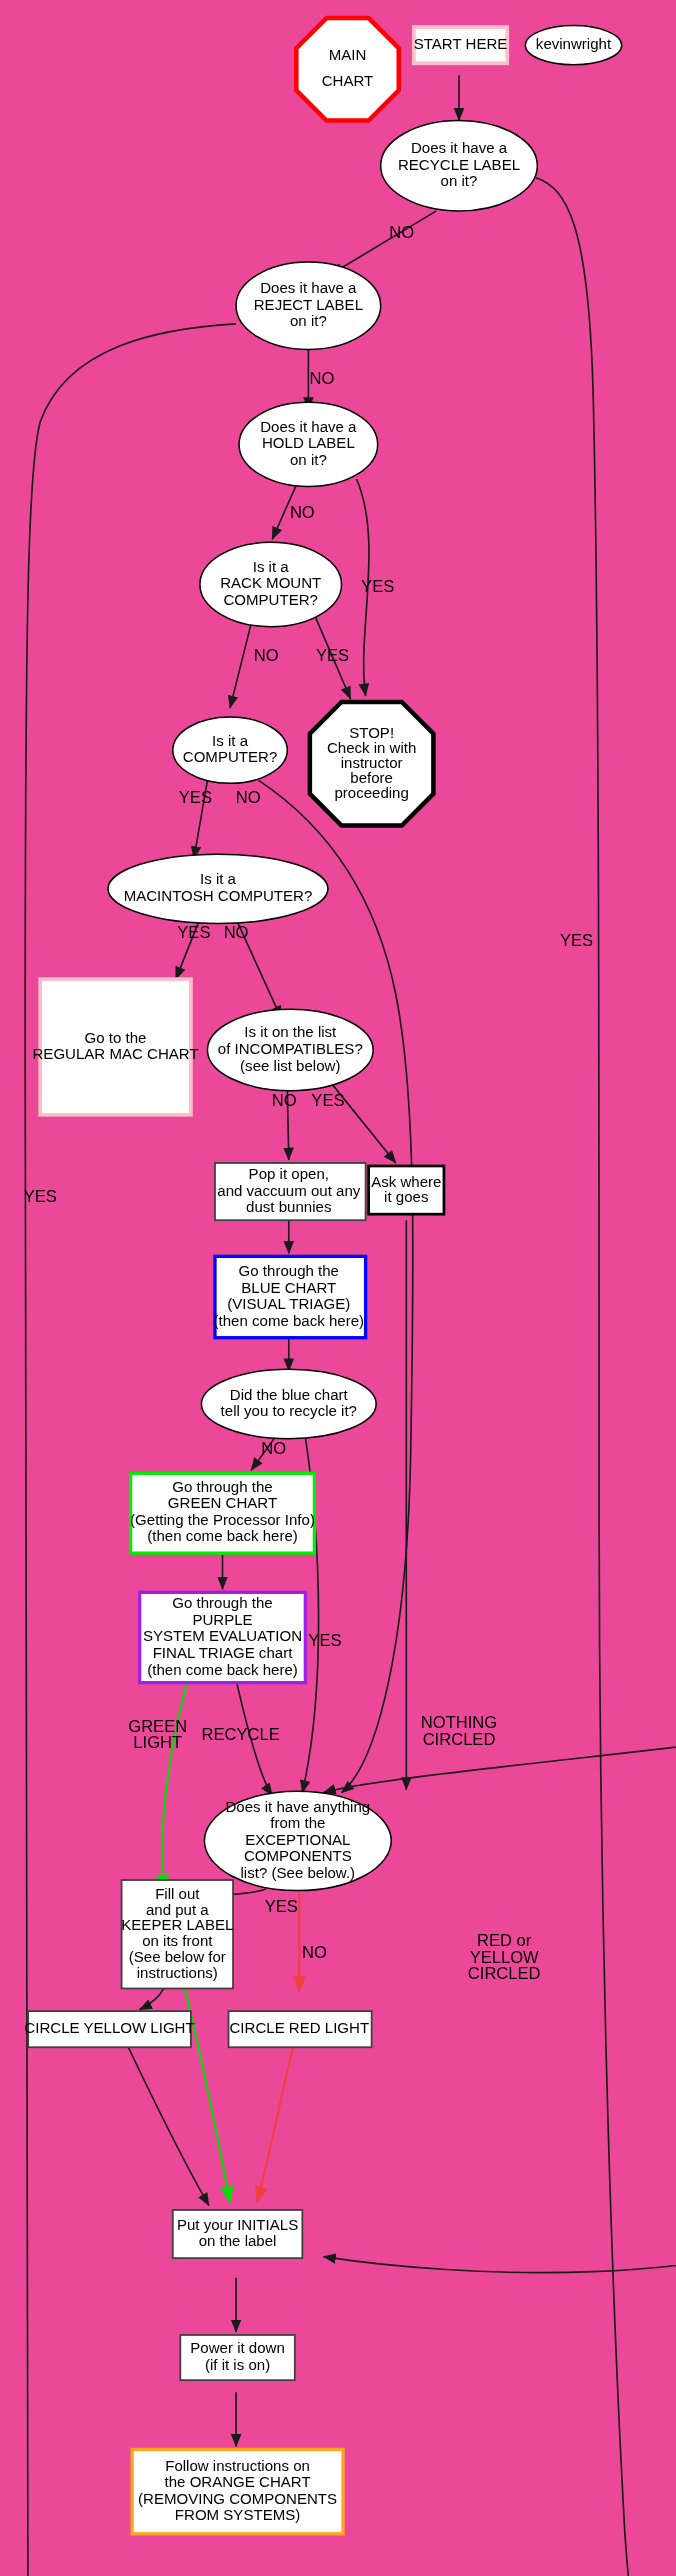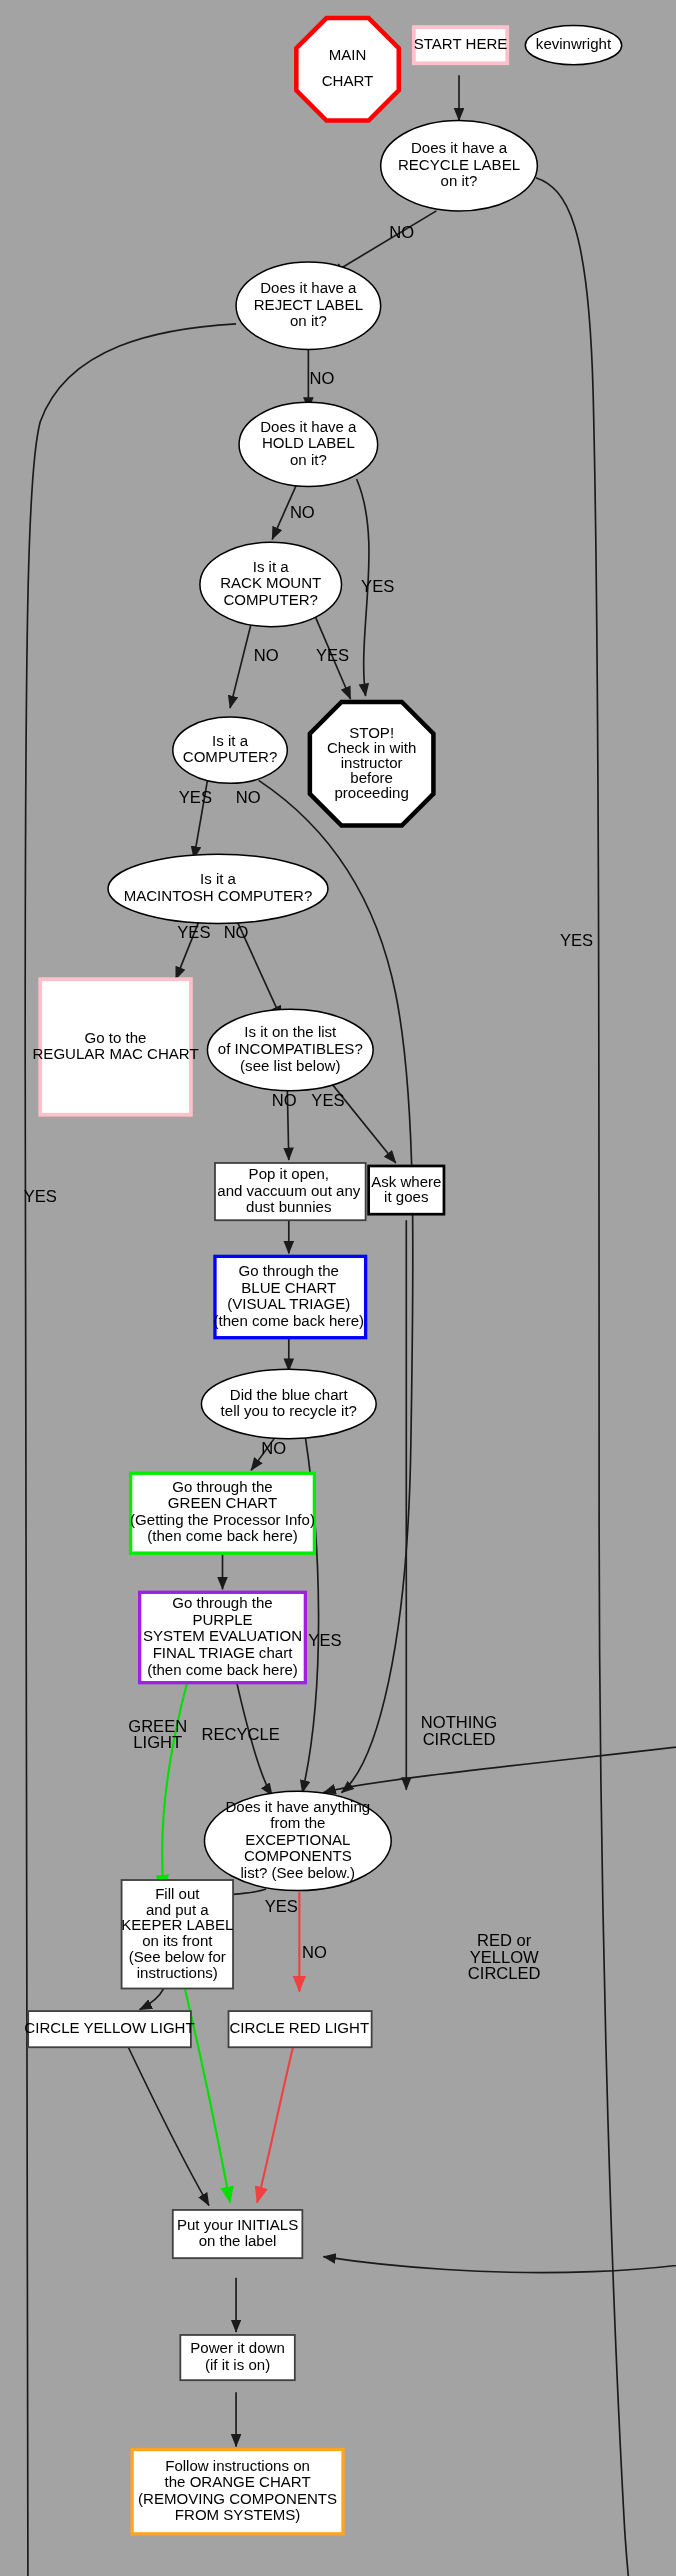--- a/index.html
+++ b/index.html
@@ -7,21 +7,21 @@
     padding: 0;
     background: #ffffff;
   }
   body {
     font-family: "Liberation Sans", sans-serif;
   }
   #chart-root {
     position: relative;
     width: 677px;
     height: 2576px;
-    background: #a3a3a3;
+    background: #ec4899;
     overflow: hidden;
   }
   svg#flow {
     position: absolute;
     top: 0;
     left: 0;
     width: 677px;
     height: 2576px;
   }
   .nodetext {

